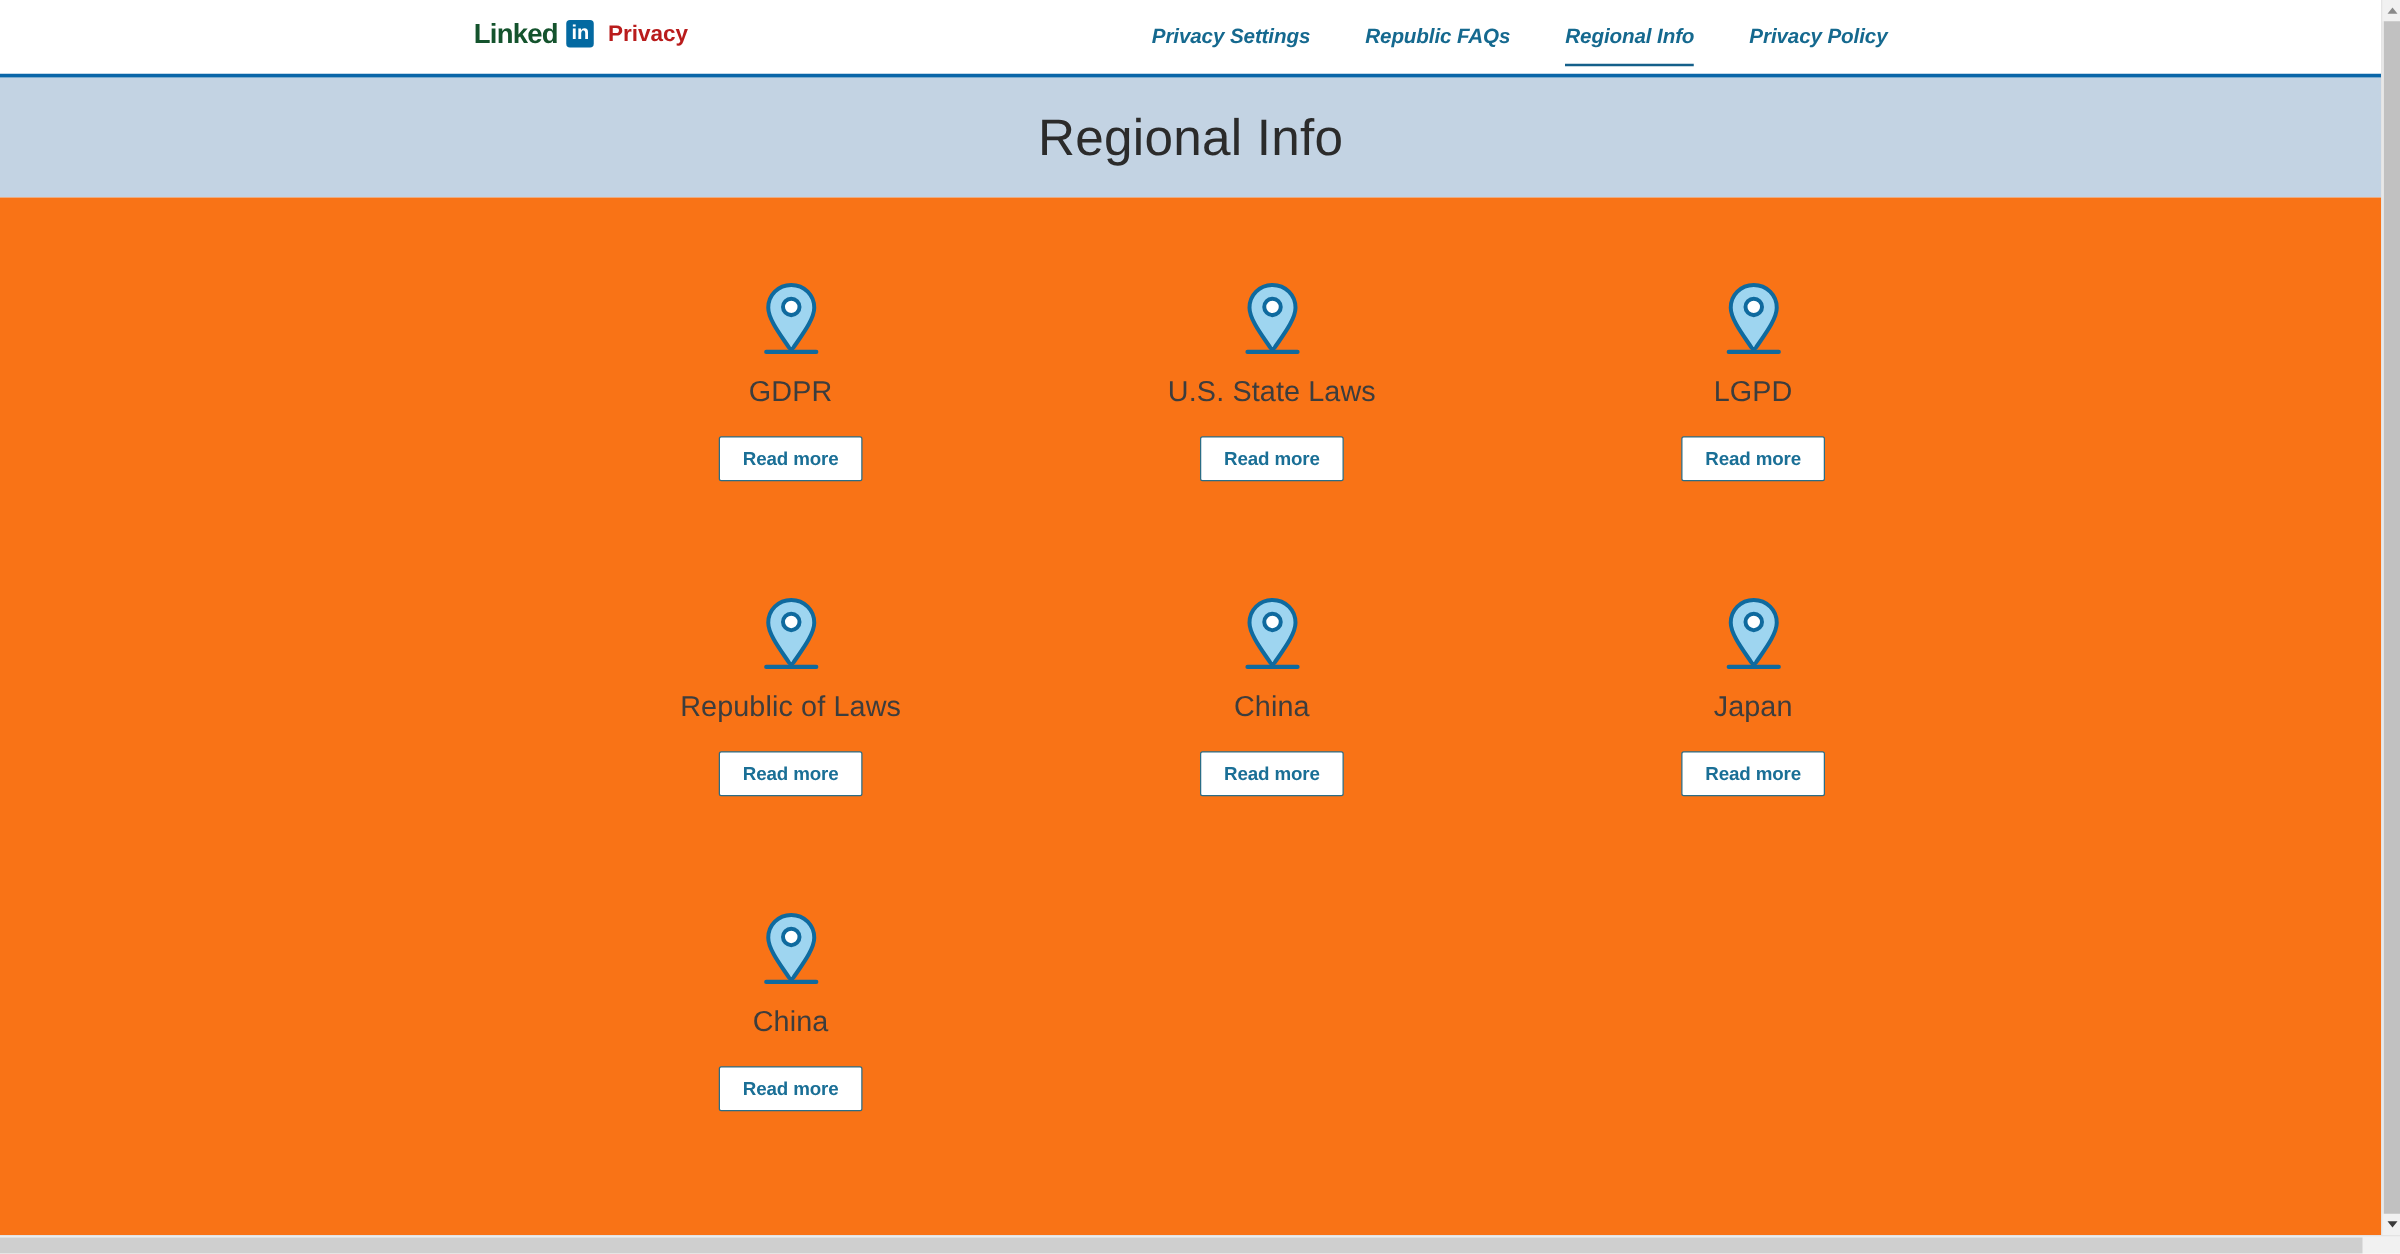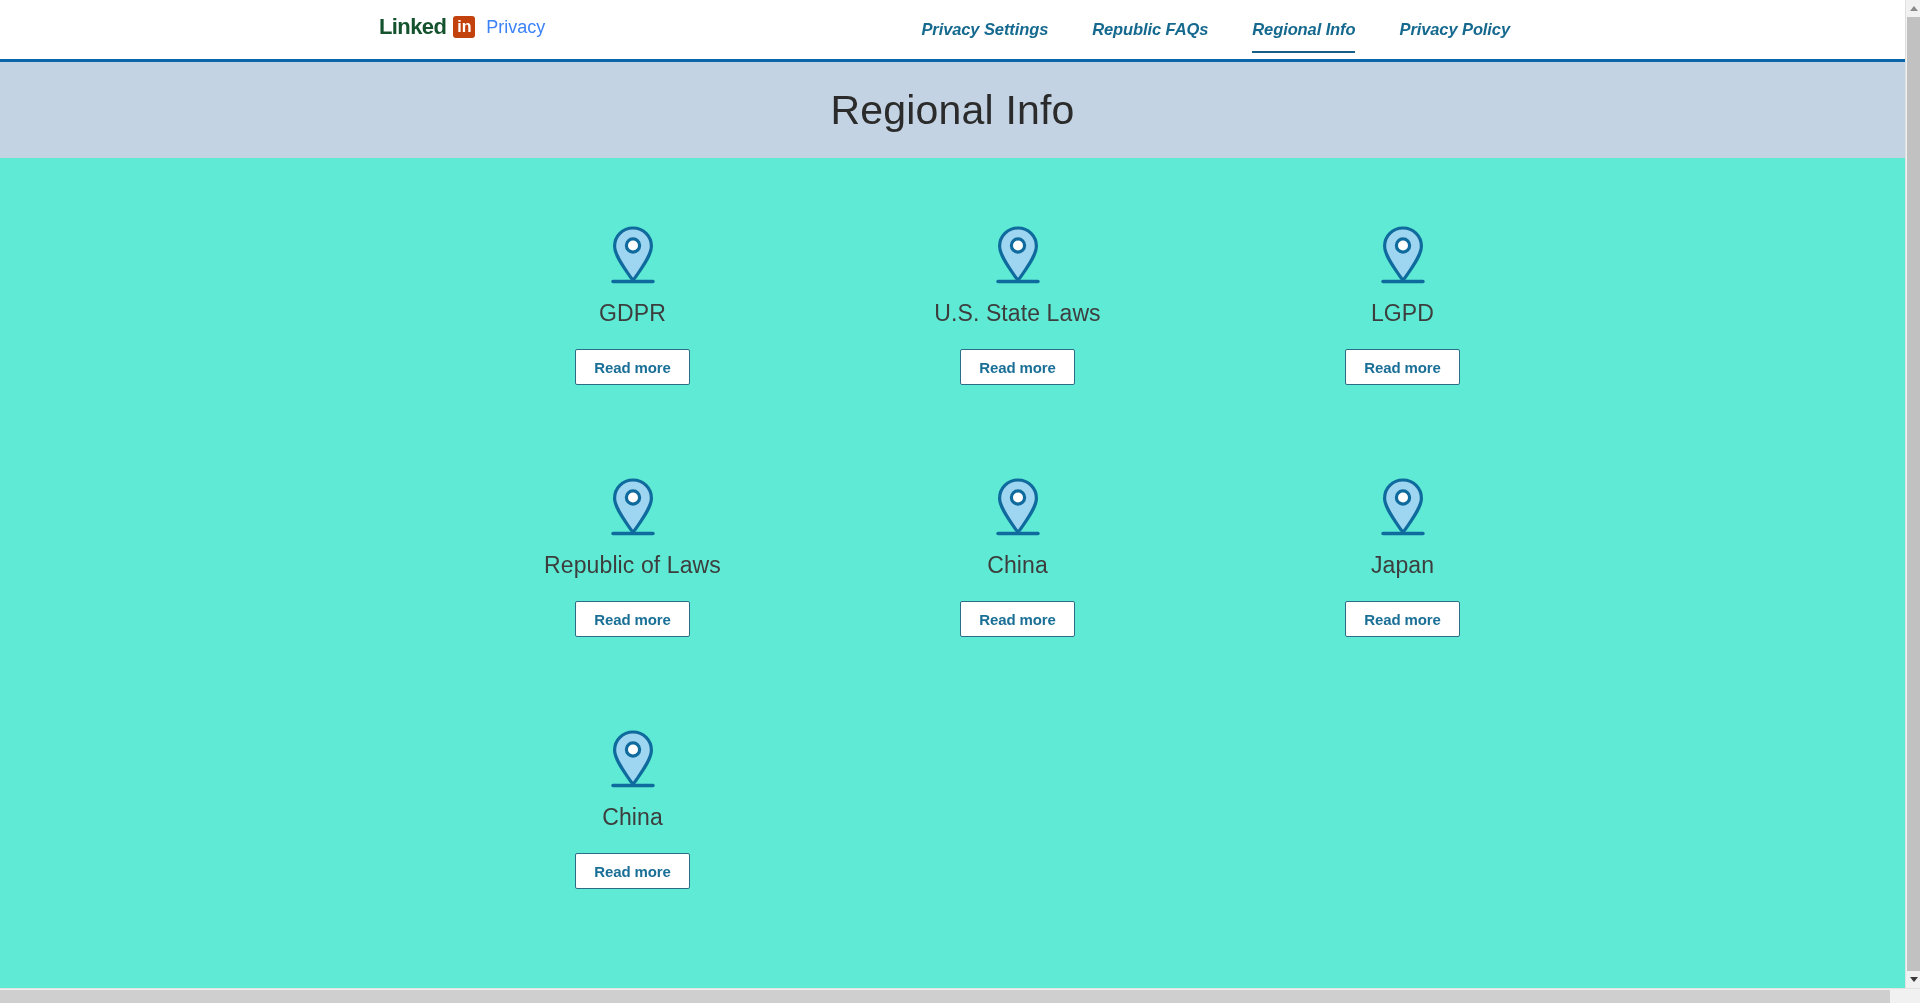--- a/index.html
+++ b/index.html
@@ -47,32 +47,32 @@
     color: #14532d;
     letter-spacing: -0.6px;
     line-height: 1;
   }
   .brand-in {
     display: inline-flex;
     align-items: center;
     justify-content: center;
     width: 22px;
     height: 22px;
-    background: #c2410c;
+    background: #0369a1;
     border-radius: 3px;
     color: #ffffff;
     font-size: 16px;
     font-weight: bold;
     line-height: 1;
     padding-bottom: 1px;
   }
   .brand-sub {
     font-size: 18px;
-    color: #3b82f6;
-    font-weight: 400;
+    color: #b91c1c;
+    font-weight: 700;
     margin-left: 4px;
     line-height: 1;
   }
 
   .nav {
     position: absolute;
     right: 395px;
     top: 0;
     height: 62px;
     display: flex;
@@ -115,21 +115,21 @@
   .hero-title {
     font-size: 41px;
     font-weight: 300;
     color: #2b2b2b;
     letter-spacing: 0.2px;
   }
 
   
   .main {
     width: 1905px;
-    background: #5eead4;
+    background: #f97316;
     height: 843px;
     padding-top: 66px;
   }
 
   .grid {
     width: 1100px;
     margin: 0 auto;
     margin-left: 440px;
     display: grid;
     grid-template-columns: repeat(3, 385px);

